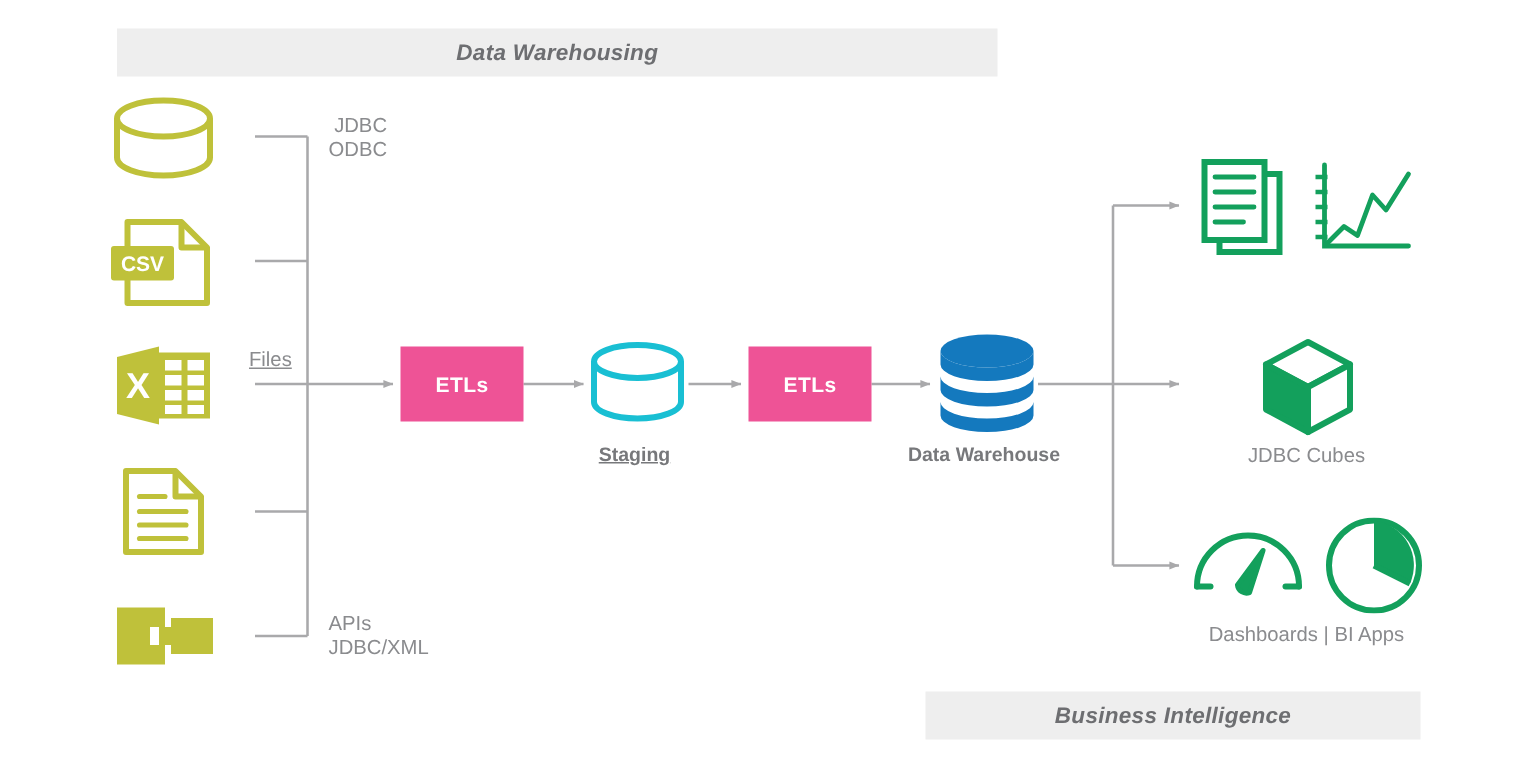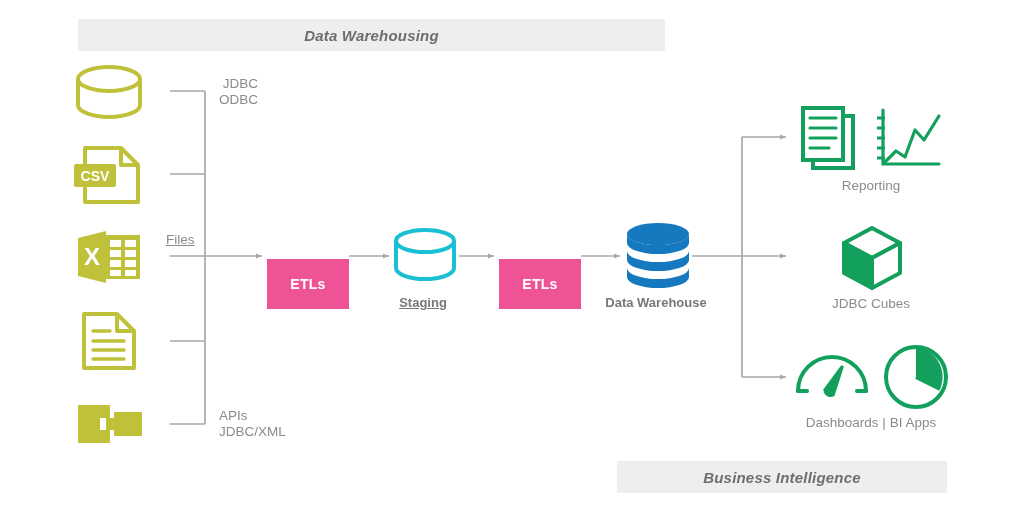--- a/index.html
+++ b/index.html
@@ -11,21 +11,21 @@
         justify-content:center;}
   .band span{font-weight:bold;font-style:italic;font-size:15px;color:#6d6e71;
              letter-spacing:.2px;}
   #band-dw{left:78px;top:19px;width:587px;height:32px;}
   #band-bi{left:617px;top:461px;width:330px;height:32px;}
 
   .svg-layer{position:absolute;left:0;top:0;width:1024px;height:512px;}
 
   .node{position:absolute;}
 
-  .etl{background:#ee5396;display:flex;align-items:center;justify-content:center;margin-top:28px;}
+  .etl{background:#ee5396;display:flex;align-items:center;justify-content:center;}
   .etl span{color:#ffffff;font-weight:bold;font-size:14px;letter-spacing:.3px;}
 
   .caption{position:absolute;text-align:center;font-weight:bold;font-size:13px;
            color:#77787b;white-space:nowrap;}
   .caption.light{font-weight:normal;font-size:13.5px;color:#8a8b8e;}
 
   .conn-label{position:absolute;font-size:13.5px;color:#8a8b8e;line-height:16px;
               white-space:nowrap;}
 </style>
 </head>
@@ -186,21 +186,20 @@
           <line x1="80" y1="14" x2="88" y2="14"></line>
           <line x1="80" y1="24" x2="88" y2="24"></line>
           <line x1="80" y1="34" x2="88" y2="34"></line>
           <line x1="80" y1="44" x2="88" y2="44"></line>
           <line x1="80" y1="54" x2="88" y2="54"></line>
         </g>
         <path d="M87,59 L99,47 L108,53 L118,26 L127,36 L142,12" stroke-linejoin="round" stroke-linecap="round"></path>
       </g>
     </svg>
   </div>
-  <div class="caption light" style="left:791px;top:178px;width:160px;">Reporting</div>
 
   <div class="node" style="left:838px;top:224px;">
     <svg width="68" height="68" viewBox="0 0 68 68">
       <path d="M34,4 L62,19 L34,34 L6,19 Z" fill="#ffffff" stroke="#13a05c" stroke-width="4" stroke-linejoin="round"></path>
       <path d="M6,19 L34,34 L34,64 L6,49 Z" fill="#13a05c" stroke="#13a05c" stroke-width="4" stroke-linejoin="round"></path>
       <path d="M62,19 L62,49 L34,64 L34,34 Z" fill="#ffffff" stroke="#13a05c" stroke-width="4" stroke-linejoin="round"></path>
     </svg>
   </div>
   <div class="caption light" style="left:791px;top:296px;width:160px;">JDBC Cubes</div>
 

